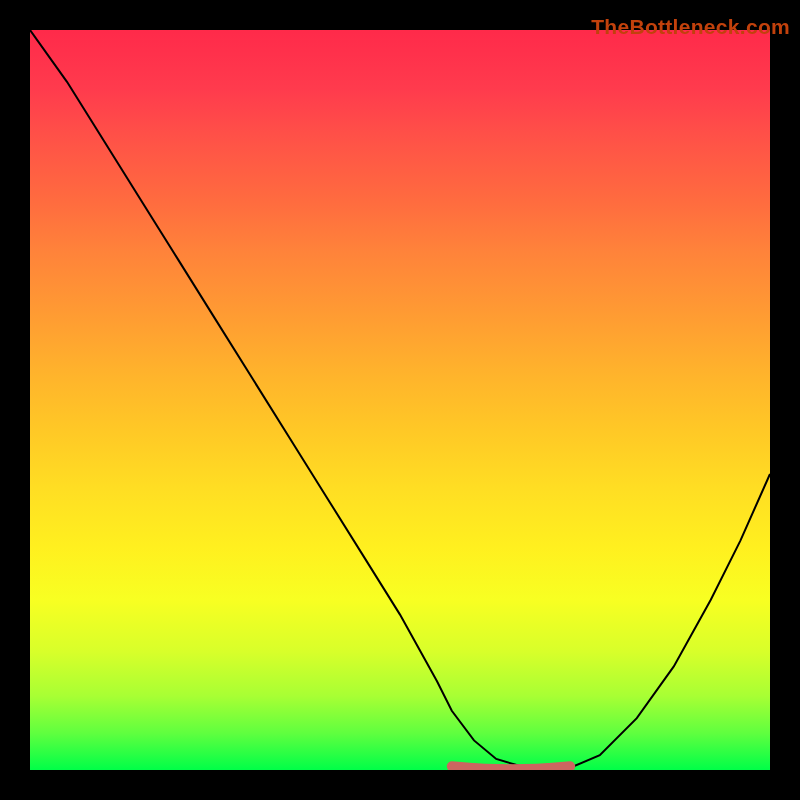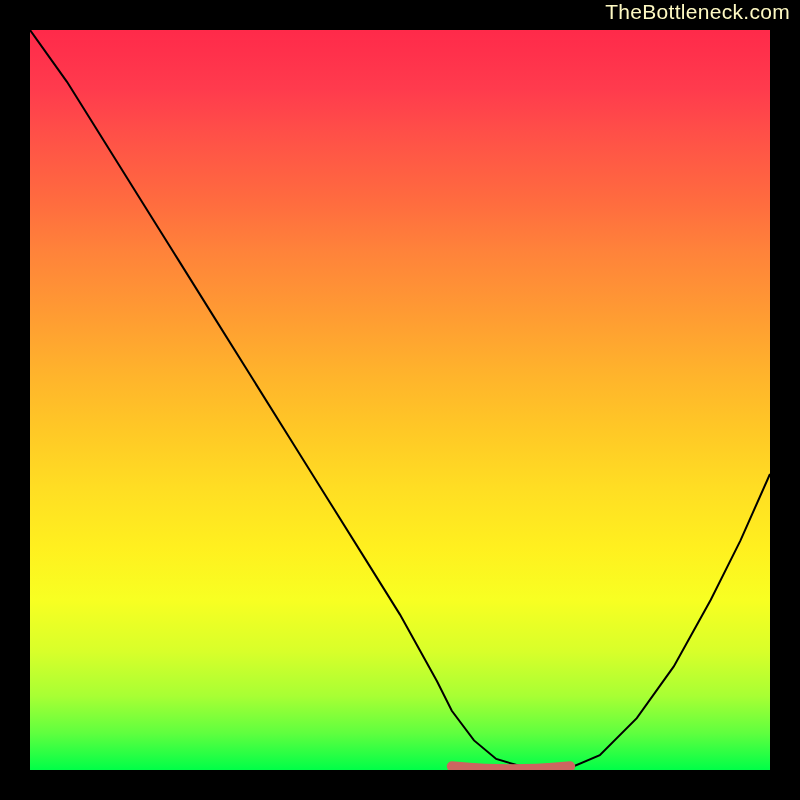--- a/index.html
+++ b/index.html
@@ -1,23 +1,23 @@
 <!DOCTYPE html>
 <html><head>
 <meta charset="utf-8">
 <style>
   * { margin: 0; padding: 0; box-sizing: border-box; }
   body { width: 800px; height: 800px; background: #000; position: relative; font-family: Arial, sans-serif; }
   .watermark {
     position: absolute;
-    top: 0;
+    top: 15px;
     right: 10px;
-    color: #fef9c3;
+    color: #c2410c;
     font-size: 21px;
-    font-weight: 400;
+    font-weight: 700;
     z-index: 10;
     letter-spacing: 0.3px;
   }
   .plot-area {
     position: absolute;
     top: 30px;
     left: 30px;
     width: 740px;
     height: 740px;
     background: linear-gradient(to bottom,

